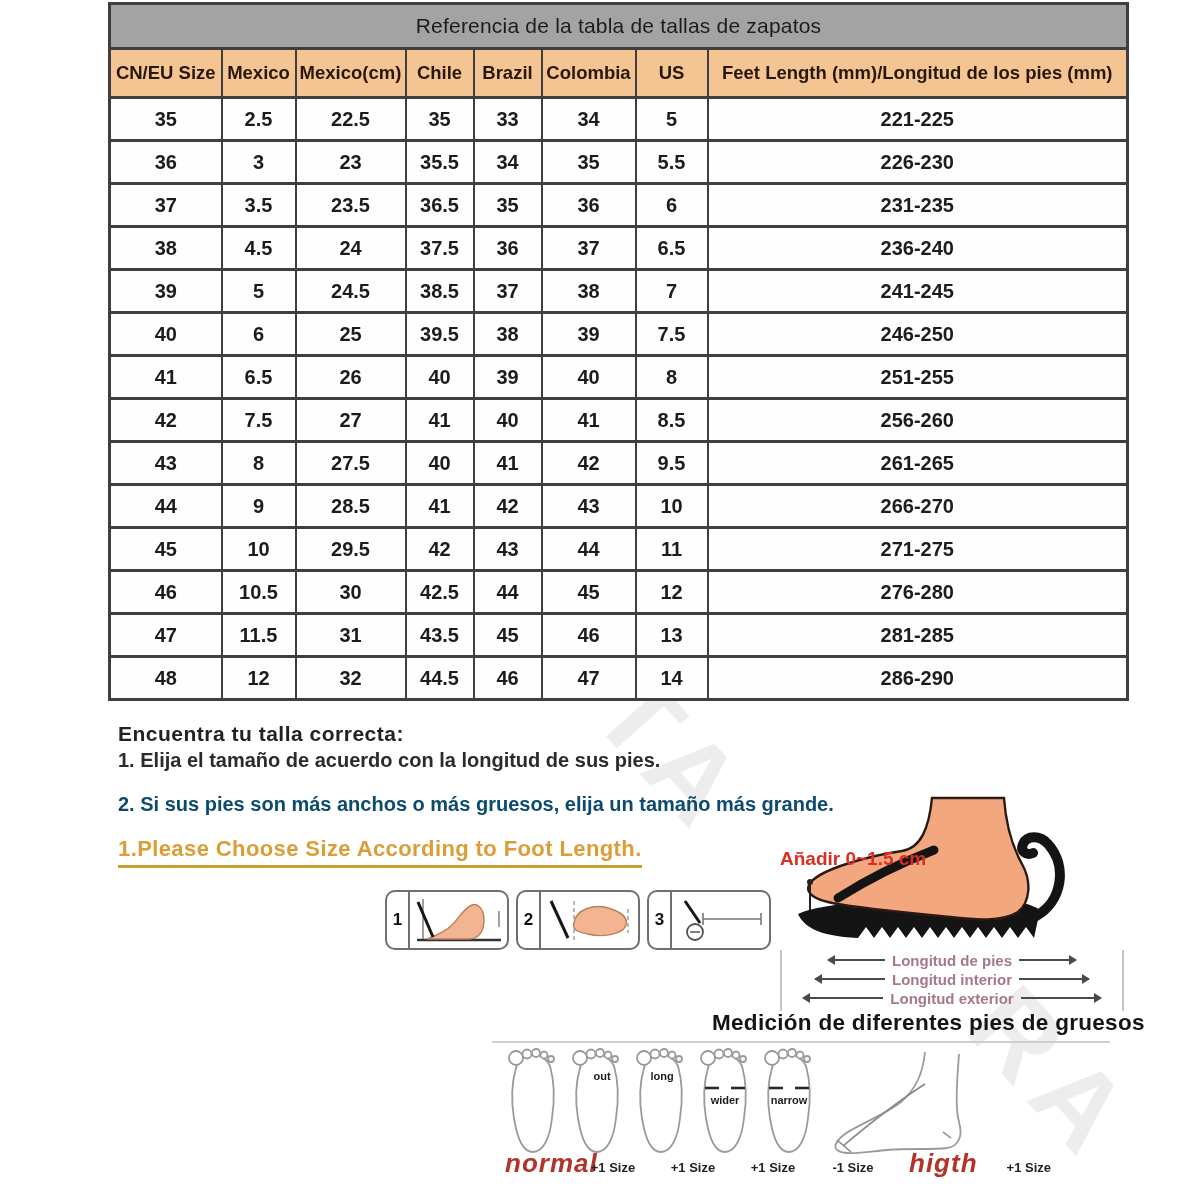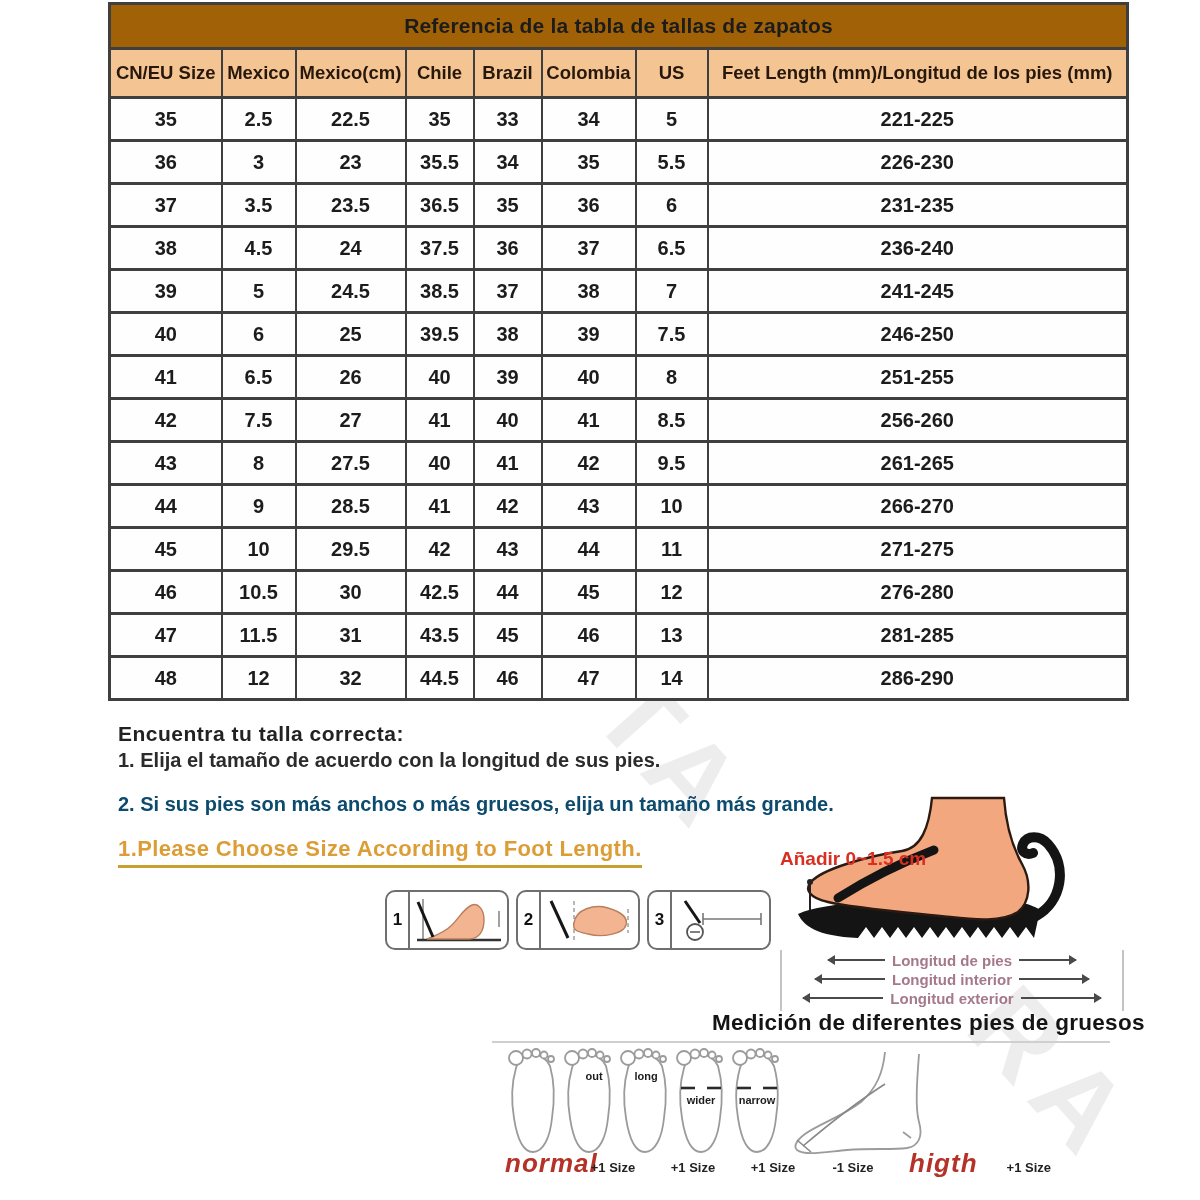--- a/index.html
+++ b/index.html
@@ -22,21 +22,21 @@
   .wm1{left:120px;top:190px;font-size:120px;transform:rotate(52deg);}
   .wm2{left:590px;top:690px;font-size:110px;transform:rotate(48deg);}
   .wm3{left:960px;top:1010px;font-size:110px;transform:rotate(48deg);}
 
   
   table.size{position:absolute;left:108px;top:2px;width:1018px;border-collapse:collapse;table-layout:fixed;background:#fefefe;}
   table.size td, table.size th{border-left:2px solid var(--border);border-right:2px solid var(--border);
     border-top:3px solid var(--border);border-bottom:3px solid var(--border);
     text-align:center;vertical-align:middle;color:var(--ink);}
   table.size{border:3px solid var(--border);}
-  tr.title-row td{height:45px;font-size:21px;font-weight:700;background:#a16207;letter-spacing:.2px;}
+  tr.title-row td{height:45px;font-size:21px;font-weight:400;background:#a3a3a3;letter-spacing:.2px;}
   tr.header-row th{height:49px;background:var(--header-bg);font-size:18.5px;font-weight:700;color:#27180c;padding:0 2px;}
   tbody.size-body td{height:43px;font-size:20px;font-weight:700;}
   col.c0{width:112px;} col.c1{width:74px;} col.c2{width:110px;} col.c3{width:68px;}
   col.c4{width:68px;} col.c5{width:94px;} col.c6{width:72px;} col.c7{width:420px;}
 
   
   .note-heading{position:absolute;left:118px;top:706px;font-size:21px;font-weight:700;color:#222;letter-spacing:.5px;margin-top:16px;}
   .note1{position:absolute;left:118px;top:749px;font-size:20px;font-weight:700;color:#2b2b2b;}
   .note2{position:absolute;left:118px;top:793px;font-size:20px;font-weight:700;color:#0c4a6e;}
   .en-heading{position:absolute;left:118px;top:836px;font-size:22px;font-weight:700;color:var(--accent-orange);
@@ -57,21 +57,21 @@
   .m-row{display:flex;align-items:center;margin:0 auto 3px auto;height:16px;}
   .m-row.r0{width:248px;} .m-row.r1{width:274px;} .m-row.r2{width:298px;}
   .m-line{flex:1;height:2px;background:#4a4a4a;position:relative;}
   .m-line.left::before{content:"";position:absolute;left:-1px;top:-4px;border-top:5px solid transparent;border-bottom:5px solid transparent;border-right:8px solid #4a4a4a;}
   .m-line.right::after{content:"";position:absolute;right:-1px;top:-4px;border-top:5px solid transparent;border-bottom:5px solid transparent;border-left:8px solid #4a4a4a;}
   .m-label{font-size:15px;font-weight:700;color:var(--mauve);padding:0 7px;white-space:nowrap;}
 
   
   .feet-heading{position:absolute;left:712px;top:1010px;font-size:22.5px;font-weight:700;color:#141414;letter-spacing:.3px;}
   .feet-underline{position:absolute;left:492px;top:1041px;width:618px;height:2px;background:#cfcfcf;}
-  .feet-row{position:absolute;left:505px;top:1046px;display:flex;gap:0;}
+  .feet-row{position:absolute;left:505px;top:1046px;display:flex;gap:8px;}
   .foot-cell{width:56px;}
   .side-foot-cell{width:150px;}
   .foot-tag{font-size:11px;font-weight:700;fill:#1c1c1c;font-family:"Liberation Sans", sans-serif;}
   .labels-row{position:absolute;left:505px;top:1148px;display:flex;align-items:baseline;gap:24px;}
   .label-cell{width:56px;text-align:center;}
   .label-cell.wide{width:150px;display:flex;justify-content:space-between;align-items:baseline;padding:0 4px;}
   .sz{font-size:13px;font-weight:700;color:#222;white-space:nowrap;}
   .red-label{font-size:26px;font-weight:700;font-style:italic;color:var(--label-red);letter-spacing:1px;}
 </style>
 </head>

